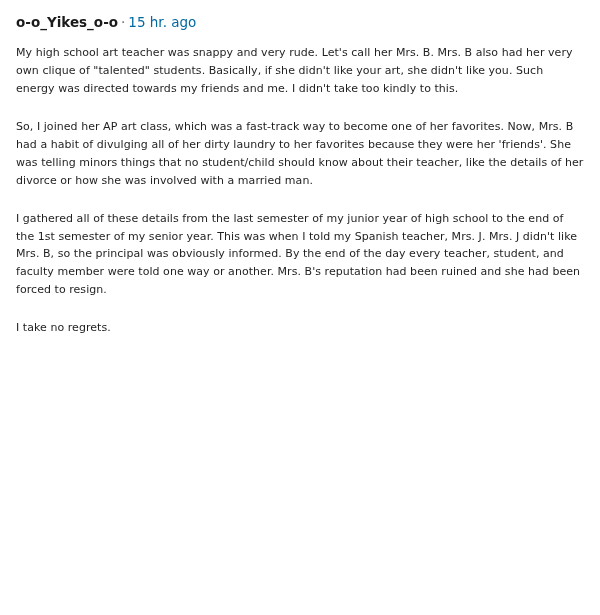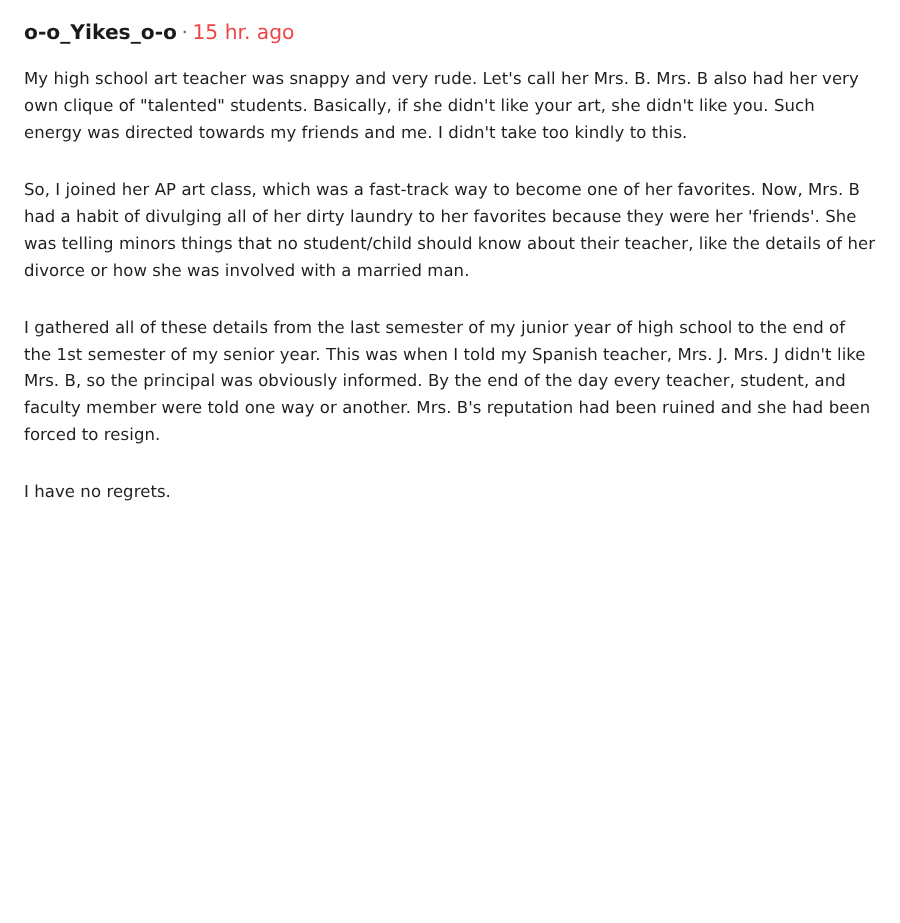--- a/index.html
+++ b/index.html
@@ -30,21 +30,21 @@
   .meta .author {
     font-weight: bold;
     color: #1b1b1b;
     text-align: right;
   }
   .meta .sep {
     color: #6b6b6b;
     margin: 0 3px;
   }
   .meta .time {
-    color: #ef4444;
+    color: #0369a1;
     text-align: center;
   }
   .body p {
     margin: 0 0 20px 0;
     font-size: 11px;
     line-height: 1.63;
     color: #1f1f1f;
     letter-spacing: 0.05px;
   }
   .body p:last-child {
@@ -57,16 +57,16 @@
 <div class="post">
 
   <div class="meta">
     <span class="author">o-o_Yikes_o-o</span><span class="sep">·</span><span class="time">15 hr. ago</span>
   </div>
 
   <div class="body">
     <p>My high school art teacher was snappy and very rude. Let's call her Mrs. B. Mrs. B also had her very own clique of "talented" students. Basically, if she didn't like your art, she didn't like you. Such energy was directed towards my friends and me. I didn't take too kindly to this.</p>
     <p>So, I joined her AP art class, which was a fast-track way to become one of her favorites. Now, Mrs. B had a habit of divulging all of her dirty laundry to her favorites because they were her 'friends'. She was telling minors things that no student/child should know about their teacher, like the details of her divorce or how she was involved with a married man.</p>
     <p>I gathered all of these details from the last semester of my junior year of high school to the end of the 1st semester of my senior year. This was when I told my Spanish teacher, Mrs. J. Mrs. J didn't like Mrs. B, so the principal was obviously informed. By the end of the day every teacher, student, and faculty member were told one way or another. Mrs. B's reputation had been ruined and she had been forced to resign.</p>
-    <p>I have no regrets.</p>
+    <p>I take no regrets.</p>
   </div>
 
 </div>
 
 </body></html>

